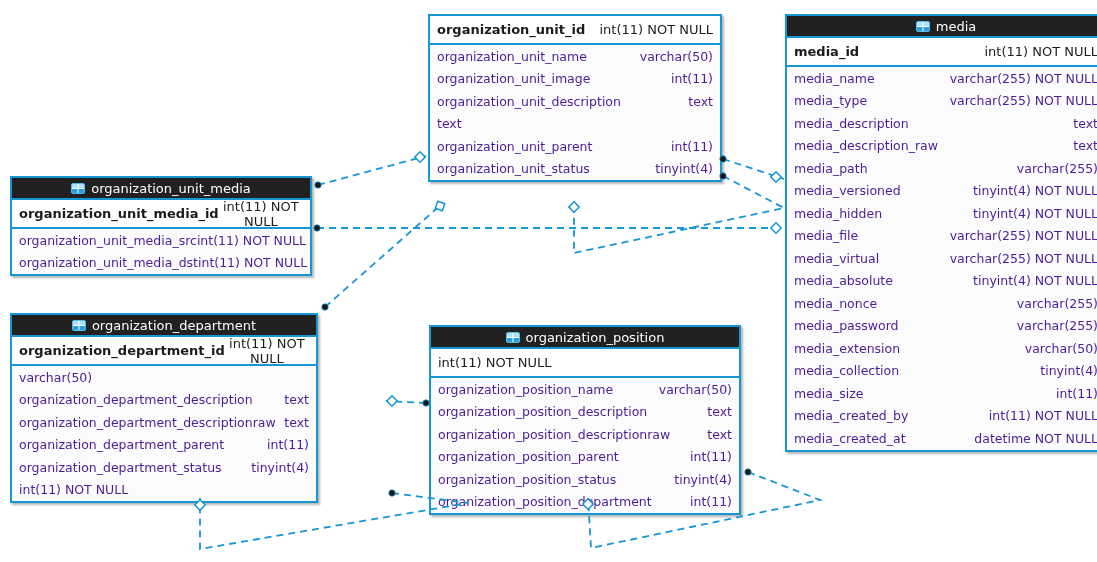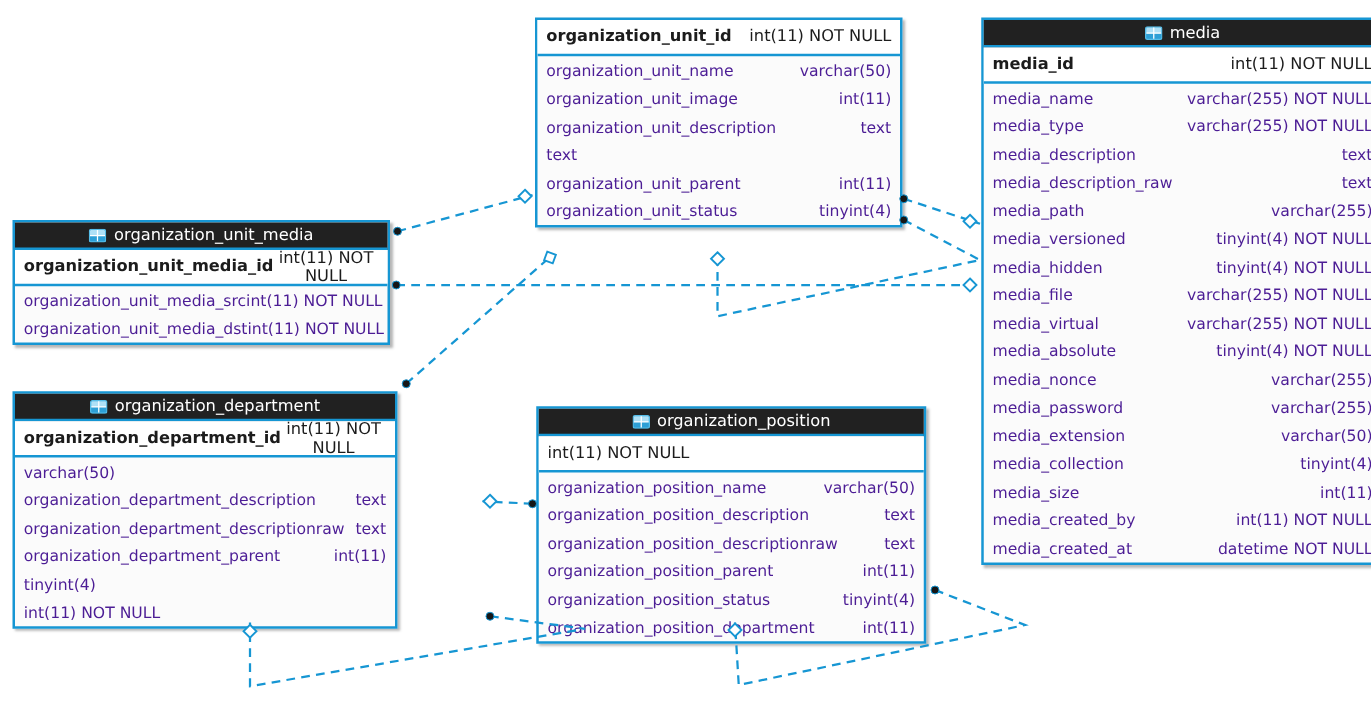--- a/index.html
+++ b/index.html
@@ -199,20 +199,21 @@
     </div>
           <div class="row">
       <span class="col-name">organization_department_descriptionraw</span>
       <span class="col-type">text</span>
     </div>
           <div class="row">
       <span class="col-name">organization_department_parent</span>
       <span class="col-type">int(11)</span>
     </div>
           <div class="row">
+      <span class="col-name">organization_department_status</span>
       <span class="col-type">tinyint(4)</span>
     </div>
           <div class="row">
       <span class="col-type">int(11) NOT NULL</span>
     </div>
         </div>
     </div>
       <div class="table" style="left: 429px; top: 313px; width: 312px; margin-top: 12px;">
       <div class="hdr">
         <span class="icon">

